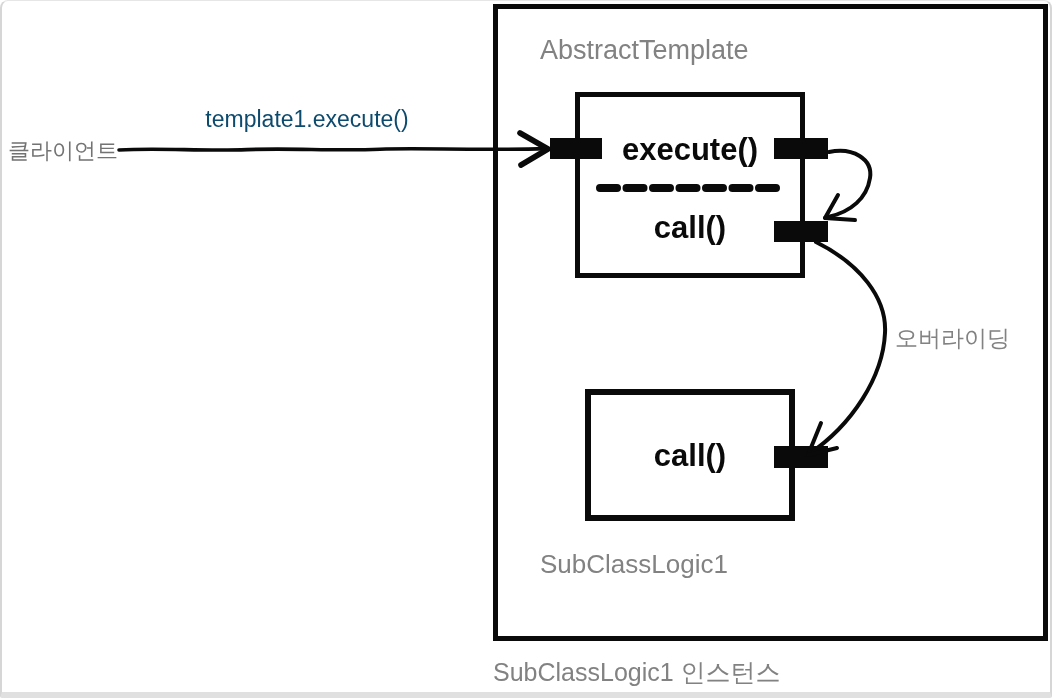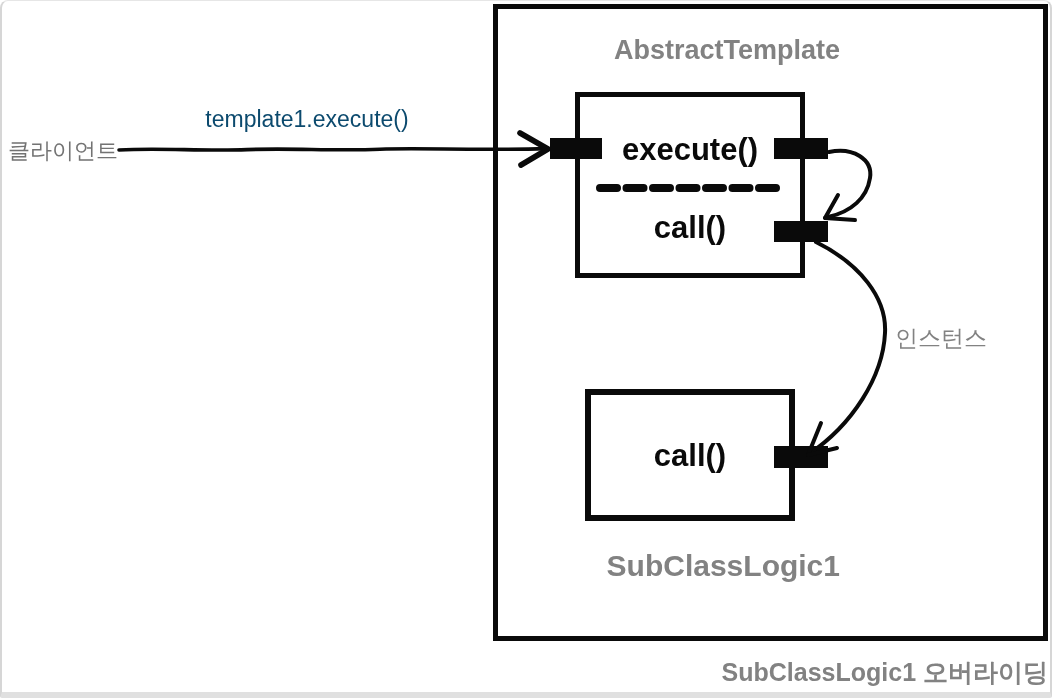--- a/index.html
+++ b/index.html
@@ -40,28 +40,28 @@
     background: #ffffff;
   }
 
   
   .port { background: #0a0a0a; }
   .port-exec-in  { left: 548px; top: 137px; width: 52px; height: 21px; }
   .port-exec-out { left: 772px; top: 137px; width: 54px; height: 21px; }
   .port-call-in  { left: 772px; top: 220px; width: 54px; height: 21px; }
   .port-sub-call { left: 772px; top: 445px; width: 54px; height: 22px; }
   .title-gray {
-    font-weight: bold;
+    font-weight: normal;
     font-size: 27px;
     color: #828282;
-    text-align: right;
+    text-align: left;
     letter-spacing: 0px;
   }
   .t-abstract { left: 538px; top: 34px; width: 300px; }
-  .t-subclass { left: 538px; top: 548px; width: 300px; font-size: 30px; }
+  .t-subclass { left: 538px; top: 548px; width: 300px; font-size: 26px; }
   .t-caption  { left: 491px; top: 655px; width: 555px; font-size: 25px; }
 
   .method {
     font-weight: bold;
     font-size: 31px;
     color: #0a0a0a;
     text-align: center;
   }
   .m-execute { left: 573px; top: 131px; width: 230px; }
   .m-call    { left: 573px; top: 209px; width: 230px; }
@@ -104,31 +104,31 @@
 
   <div class="abs inner-box"></div>
 
   <div class="abs method m-execute">execute()</div>
   <div class="abs method m-call">call()</div>
 
   <div class="abs sub-box"></div>
   <div class="abs method m-subcall">call()</div>
   <div class="abs title-gray t-subclass">SubClassLogic1</div>
 
-  <div class="abs title-gray t-caption">SubClassLogic1 오버라이딩</div>
+  <div class="abs title-gray t-caption">SubClassLogic1 인스턴스</div>
 
   <div class="abs port port-exec-in"></div>
   <div class="abs port port-exec-out"></div>
   <div class="abs port port-call-in"></div>
   <div class="abs port port-sub-call"></div>
 
   <div class="abs t-client">클라이언트</div>
   <div class="abs t-arrowlabel">template1.execute()</div>
 
-  <div class="abs t-override">인스턴스</div>
+  <div class="abs t-override">오버라이딩</div>
 
   <svg class="overlay" viewBox="0 0 1052 698">
 
     <path class="stroke" d="M 598 187 L 778 187" stroke-width="8" stroke-dasharray="17 9.5" stroke-linecap="butt"></path>
 
     <g>
       <path class="stroke" stroke-width="3.6" d="M 117 149 C 158 146.6, 200 150.4, 245 148.6 C 290 146.8, 332 150.2, 378 148.2 C 418 146.6, 472 149.6, 544 147.6"></path>
       <path class="stroke" stroke-width="5.6" d="M 518 132 L 546 148 L 519 164"></path>
     </g>
 

